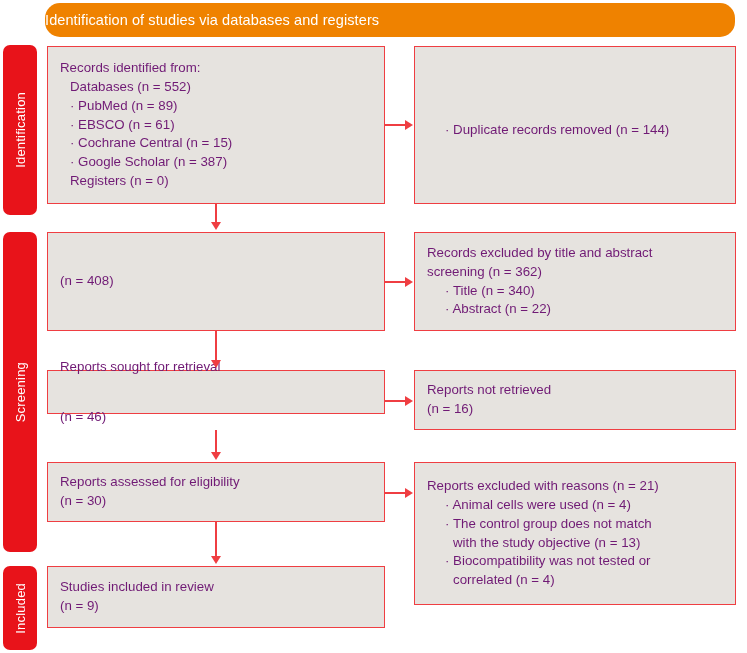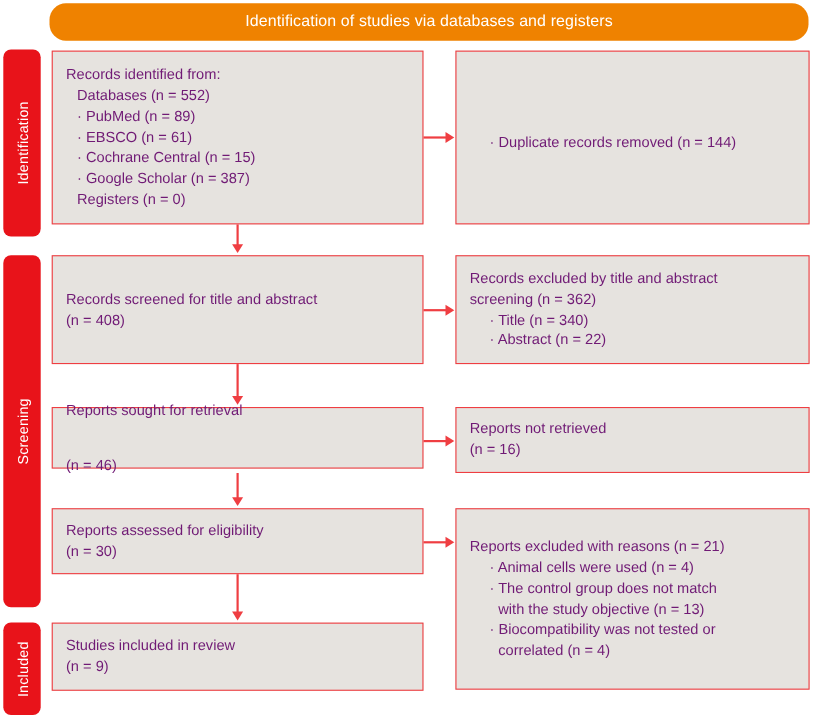--- a/index.html
+++ b/index.html
@@ -23,21 +23,20 @@
   .header-banner {
     position: absolute;
     left: 45px;
     top: 3px;
     width: 690px;
     height: 34px;
     background: #ef8200;
     border-radius: 15px;
     display: flex;
     align-items: center;
-    justify-content: center;
     color: #ffffff;
     font-size: 14.5px;
     letter-spacing: 0.1px;
   }
 
   
   .stage-bar {
     position: absolute;
     left: 3px;
     width: 34px;
@@ -81,24 +80,24 @@
 
   
   .col-left  { left: 47px;  width: 338px; }
   .col-right { left: 414px; width: 322px; }
 
   
   #box-identified      { top: 46px;  height: 158px; }
   #box-removed         { top: 46px;  height: 158px; }
   #box-screened        { top: 232px; height: 99px;  }
   #box-excluded-screen { top: 232px; height: 99px;  }
-  #box-sought          { top: 370px; height: 56px; gap: 31px;  }
+  #box-sought          { top: 370px; height: 44px; gap: 31px;  }
   #box-not-retrieved   { top: 370px; height: 60px;  }
   #box-assessed        { top: 462px; height: 60px;  }
-  #box-excluded-reason { top: 462px; height: 165px; }
+  #box-excluded-reason { top: 462px; height: 143px; }
   #box-included        { top: 566px; height: 62px;  }
 
   
   .conn {
     position: absolute;
     background: #ef3e42;
   }
   .conn-v { width: 1.6px; }
   .conn-h { height: 1.6px; }
   .arrow-down {
@@ -143,21 +142,20 @@
     <div class="line indent-1">· Cochrane Central (n = 15)</div>
     <div class="line indent-1">· Google Scholar (n = 387)</div>
     <div class="line indent-1">Registers (n = 0)</div>
   </div>
 
   <div class="flow-box col-right" id="box-removed">
     <div class="line wrap indent-2" style="margin-top:10px;">· Duplicate records removed (n = 144)</div>
   </div>
 
   <div class="flow-box col-left" id="box-screened">
-    <div class="line">Records screened for title and abstract</div>
     <div class="line">(n = 408)</div>
   </div>
 
   <div class="flow-box col-right" id="box-excluded-screen">
     <div class="line">Records excluded by title and abstract</div>
     <div class="line">screening (n = 362)</div>
     <div class="line indent-2">· Title (n = 340)</div>
     <div class="line indent-2">· Abstract (n = 22)</div>
   </div>
 

